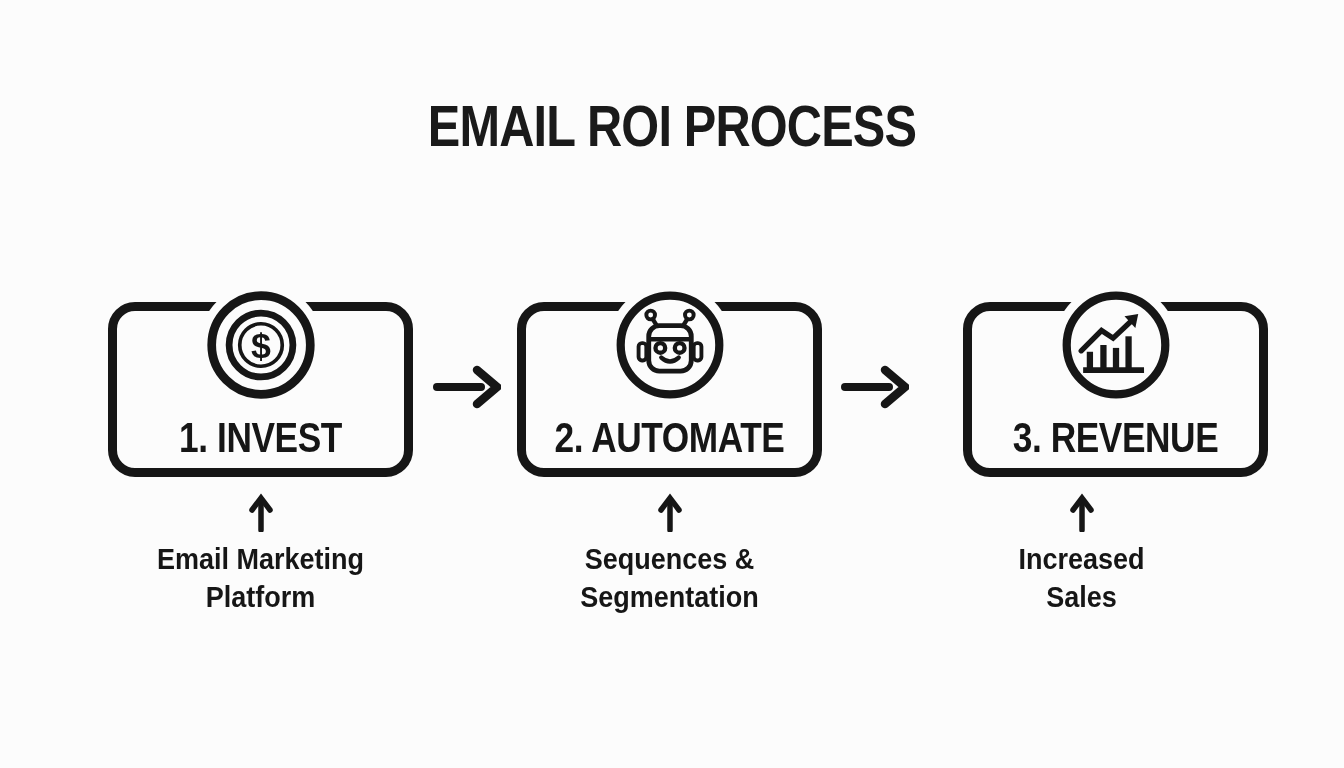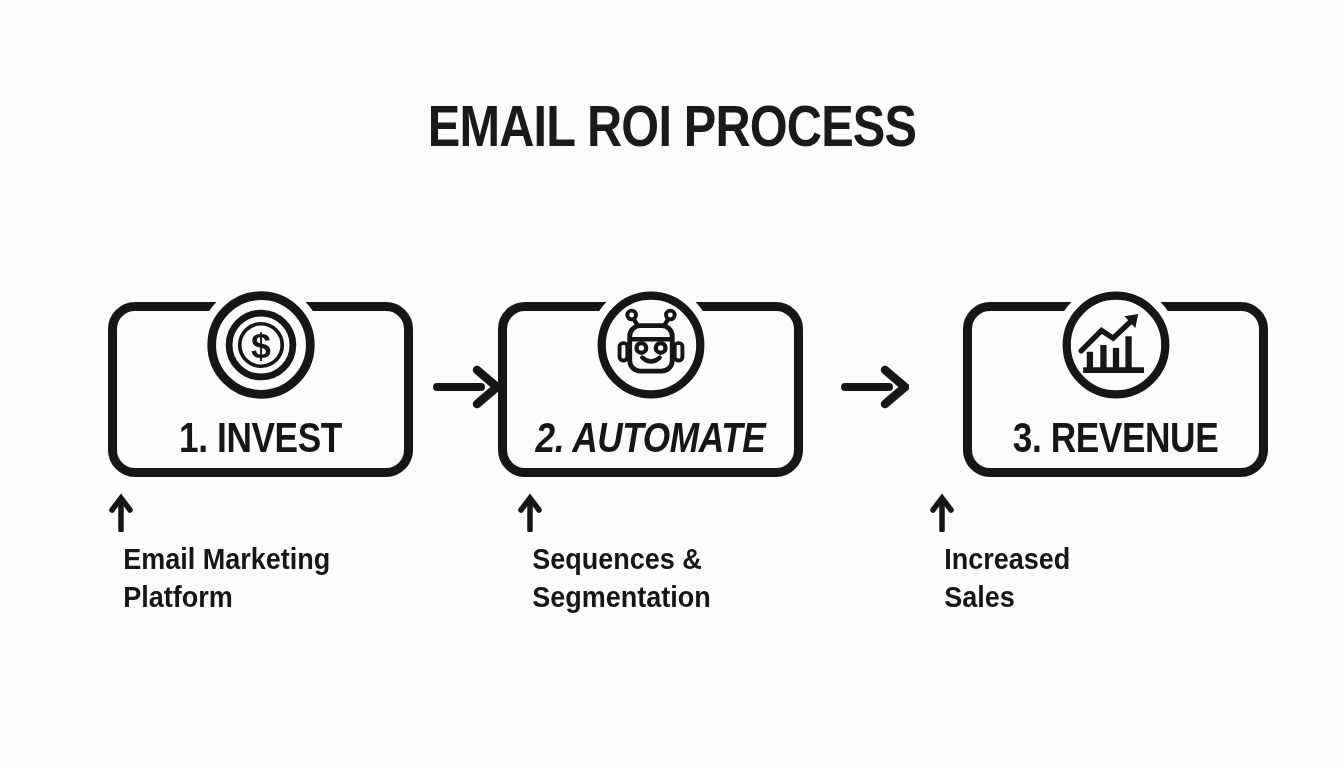--- a/index.html
+++ b/index.html
@@ -21,21 +21,21 @@
   }
   .step-box {
     position:absolute; top:302px;
     width:305px; height:175px;
     border:9px solid #161616;
     border-radius:27px;
     box-sizing:border-box;
     background:transparent;
   }
   .step-box.s0 { left:108px; }
-  .step-box.s1 { left:498px;font-style:italic; }
+  .step-box.s1 { left:517px; }
   .step-box.s2 { left:963px; }
   .icon-badge {
     position:absolute;
     width:124px; height:124px;
     left:50%; top:-28px; margin-left:-62px;
     background:#fcfcfc;
     border-radius:50%;
     display:flex; align-items:center; justify-content:center;
   }
   .icon-badge svg { width:116px; height:116px; display:block; }
@@ -50,20 +50,21 @@
   }
   .flow-arrow {
     position:absolute; top:364px;
     width:68px; height:46px;
   }
   .flow-arrow.f0 { left:433px; }
   .flow-arrow.f1 { left:841px; }
   .caption-group {
     position:absolute; top:492px;
     width:305px;
+    text-align:center;
   }
   .caption-group.c0 { left:108px; }
   .caption-group.c1 { left:517px; }
   .caption-group.c2 { left:929px; }
   .up-arrow { width:26px; height:40px; display:inline-block; }
   .caption {
     margin-top:4px;
     font-size:30px; font-weight:bold; line-height:38px;
     transform:scaleX(0.9);
     transform-origin:center top;

